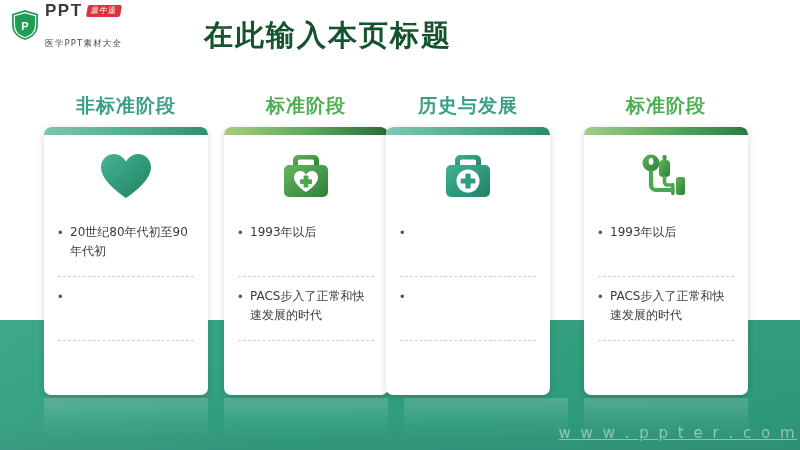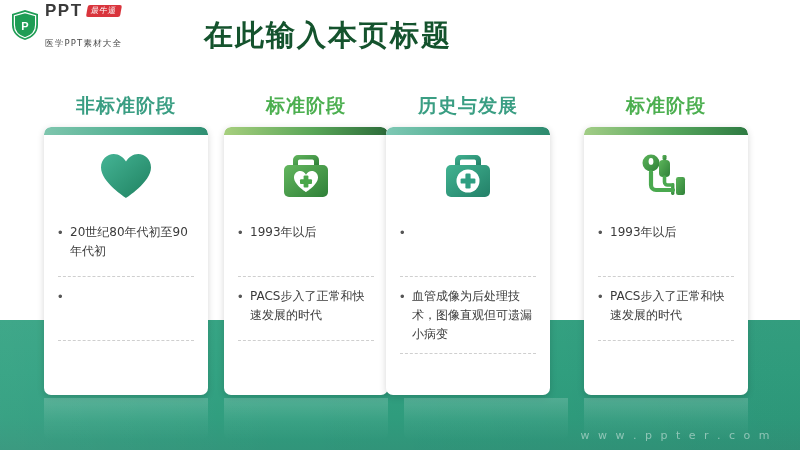--- a/index.html
+++ b/index.html
@@ -203,26 +203,27 @@
     border-radius: 0 0 7px 7px;
     background: linear-gradient(180deg, rgba(255,255,255,0.17) 0%, rgba(255,255,255,0.05) 55%, rgba(255,255,255,0.00) 100%);
   }
   .refl-0 { left: 44px; }
   .refl-1 { left: 224px; }
   .refl-2 { left: 404px; }
   .refl-3 { left: 584px; }
 
   .watermark {
     position: absolute;
-    right: 28px;
+    right: 3px;
     bottom: 8px;
-    font-size: 11px;
+    font-size: 15px;
     letter-spacing: 2.5px;
     color: rgba(255,255,255,0.45);
     font-family: "DejaVu Sans", sans-serif;
+    text-decoration: underline;
   }
 </style>
 </head>
 <body>
 
 <div class="slide">
 
   <div class="band-green"></div>
   <div class="band-green-shade"></div>
 
@@ -322,21 +323,20 @@
             <rect x="23.4" y="22.6" width="5.2" height="14.8" rx="1.2" fill="#2f9f82"></rect>
             <rect x="18.6" y="27.4" width="14.8" height="5.2" rx="1.2" fill="#2f9f82"></rect>
           </svg>
         </div>
         <div class="card-body">
           <div class="bullet-row">
             <span class="bullet-dot">•</span>
           </div>
           <div class="bullet-row second">
             <span class="bullet-dot">•</span>
-            <span class="bullet-text">血管成像为后处理技术，图像直观但可遗漏小病变</span>
           </div>
         </div>
       </div>
     </div>
 
     <div class="col col-3">
       <div class="col-heading" style="color:#4caf50">标准阶段</div>
       <div class="card">
         <div class="card-bar" style="background:linear-gradient(90deg,#a2cd86 0%,#55a55c 55%,#2e7a42 100%)"></div>
         <div class="card-icon">

